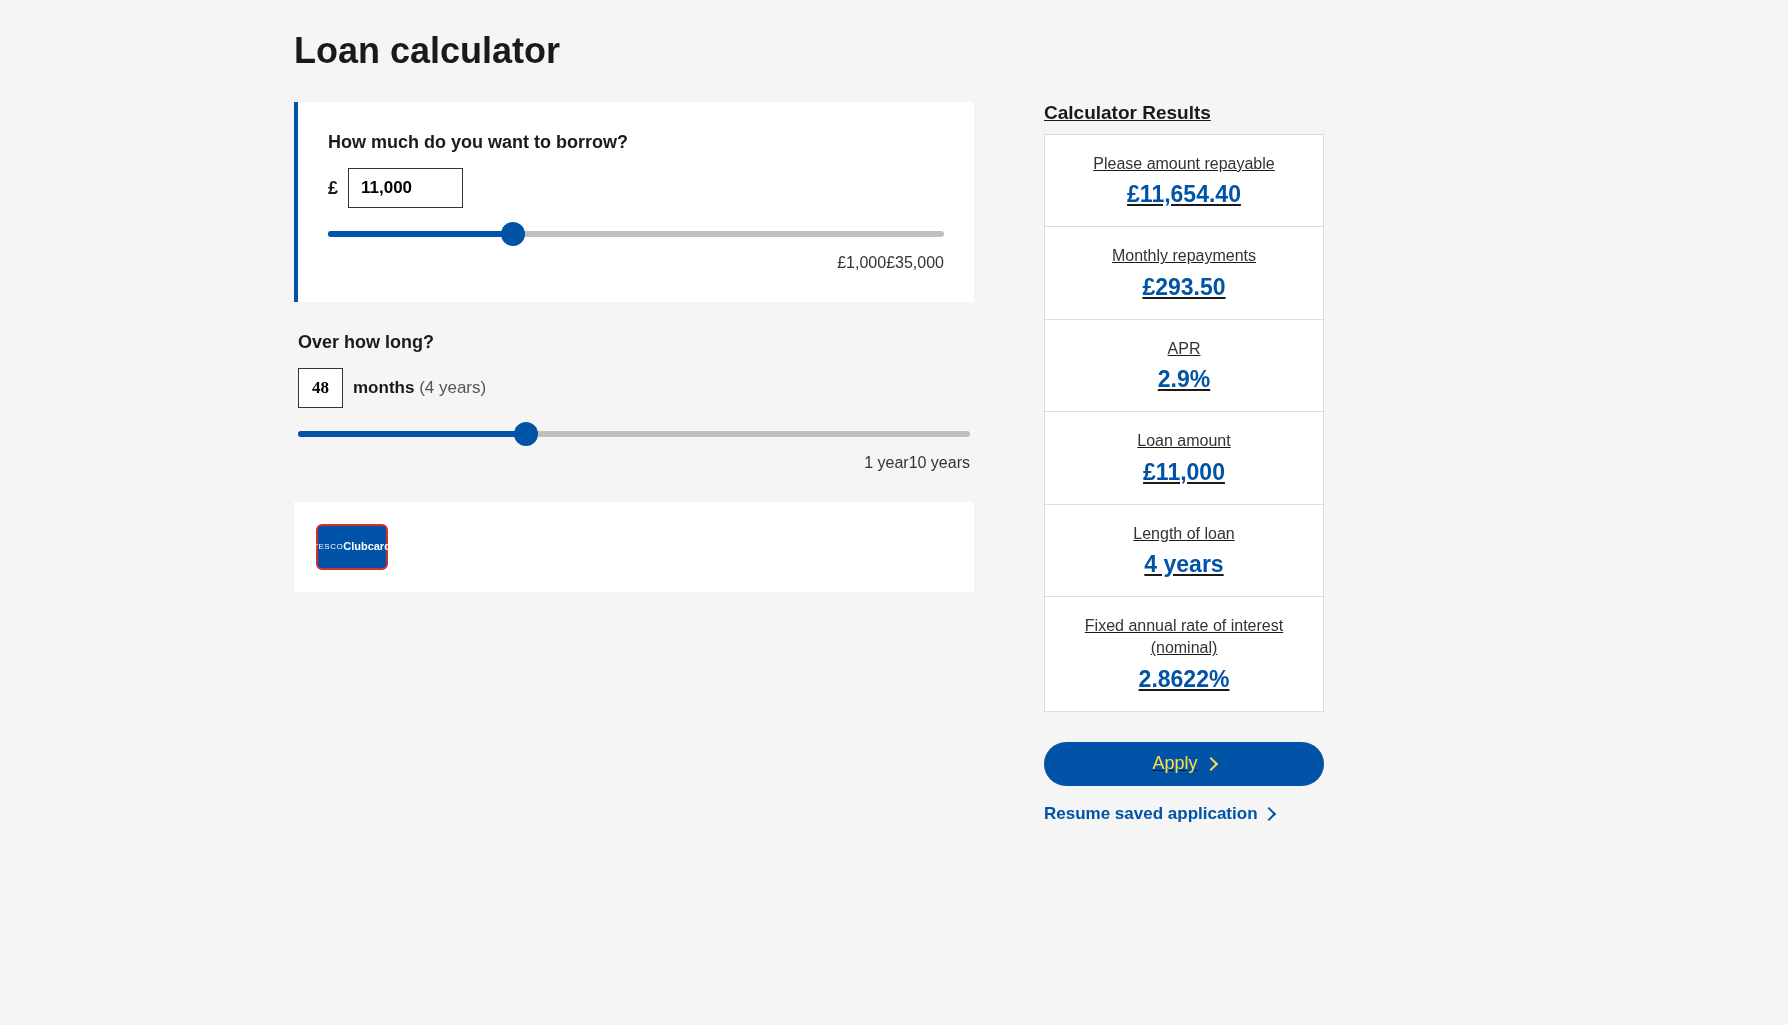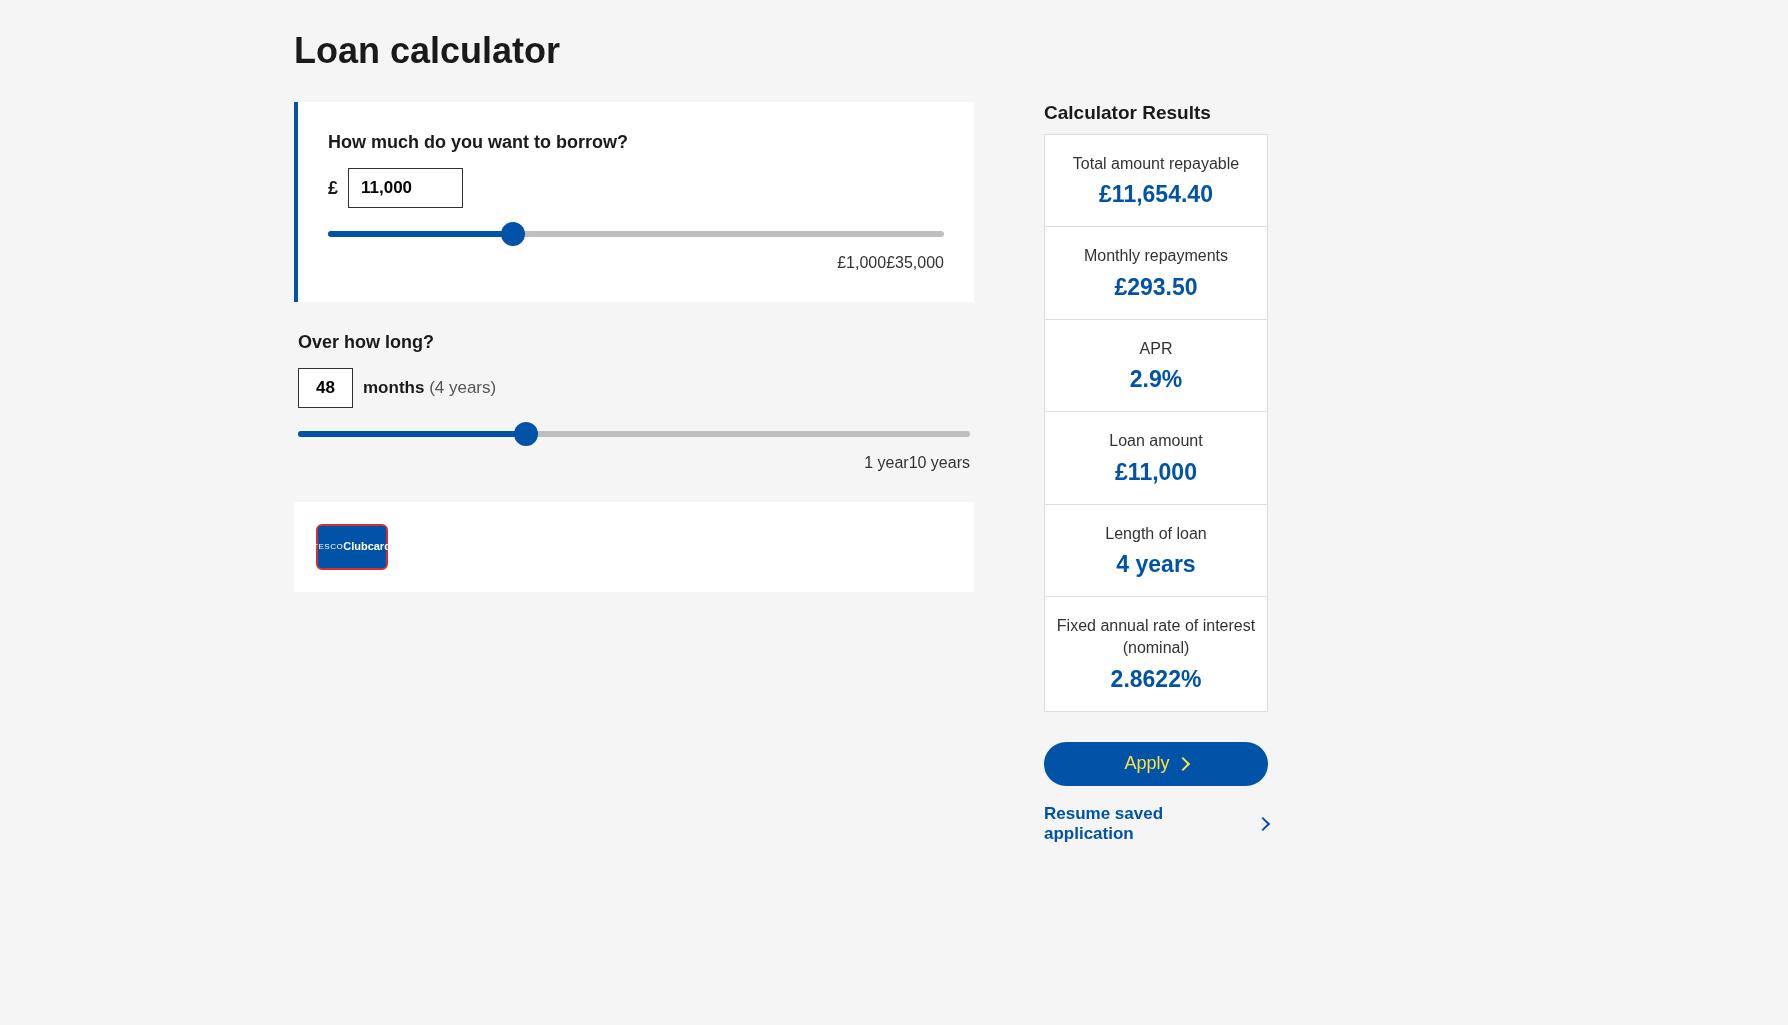--- a/index.html
+++ b/index.html
@@ -18,21 +18,21 @@
     font-size: 36px;
     font-weight: 700;
     margin-bottom: 30px;
   }
   .layout {
     display: flex;
     gap: 70px;
     align-items: flex-start;
   }
   .left-col { flex: 1; max-width: 680px; }
-  .right-col { width: 224px; }
+  .right-col { width: 280px; text-decoration: underline; }
 
   .card {
     background: #fff;
     border-left: 4px solid #0053a6;
     padding: 30px;
     margin-bottom: 30px;
   }
   .section-block { margin-bottom: 30px; }
   .question {
     font-size: 18px;
@@ -77,21 +77,21 @@
   }
   .currency-sym { font-size: 18px; font-weight: 600; }
   .num-input {
     border: 1px solid #333;
     padding: 9px 12px;
     font-size: 17px;
     font-weight: 600;
     width: 115px;
     font-family: inherit;
   }
-  .num-input.small { width: 55px; text-align: center; }
+  .num-input.small { width: 45px; text-align: center; font-family: Liberation Serif, serif; }
   .months-suffix { font-size: 17px; font-weight: 600; }
   .years-note { font-weight: 400; color: #555; }
 
   .slider-wrap { position: relative; height: 24px; margin-bottom: 8px; }
   .slider-track-bg {
     position: absolute;
     top: 50%; transform: translateY(-50%);
     left: 0; right: 0;
     height: 6px;
     background: #bfbfbf;
@@ -261,21 +261,21 @@
           <span class="bot">Clubcard</span>
         </div>
       </div>
 
     </div>
 
     <div class="right-col">
       <div class="results-title">Calculator Results</div>
       <div class="results-box">
         <div class="result-row">
-          <div class="result-label">Total amount repayable</div>
+          <div class="result-label">Please amount repayable</div>
           <div class="result-value">£11,654.40</div>
         </div>
         <div class="result-row">
           <div class="result-label">Monthly repayments</div>
           <div class="result-value">£293.50</div>
         </div>
         <div class="result-row">
           <div class="result-label">APR</div>
           <div class="result-value">2.9%</div>
         </div>

